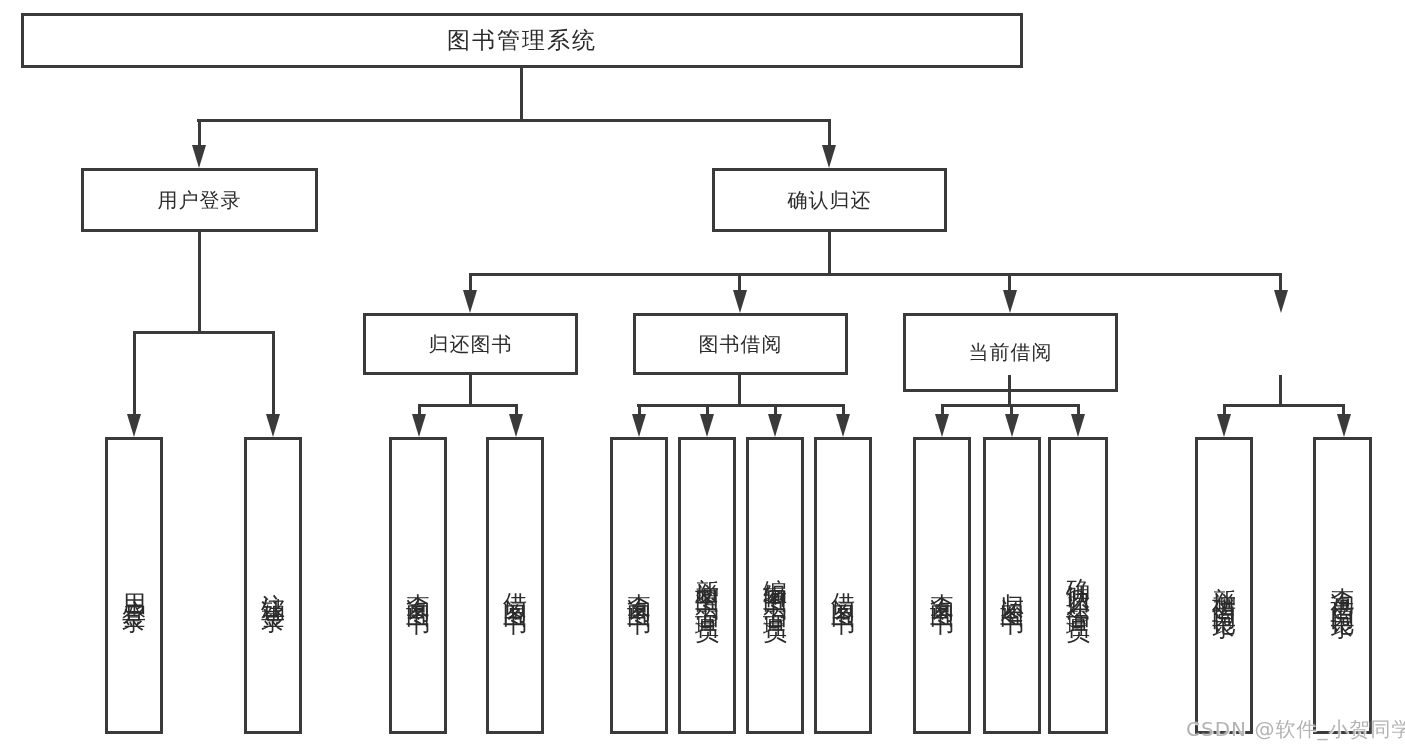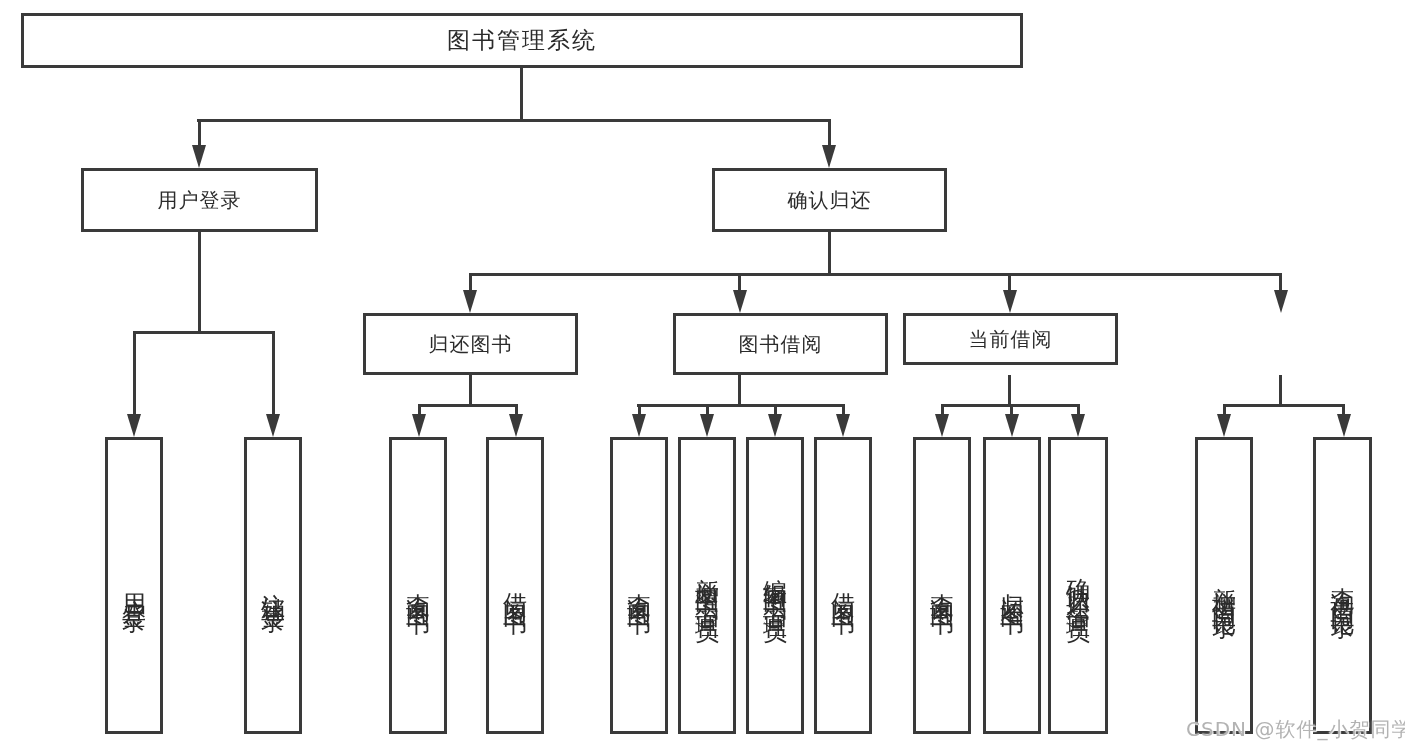--- a/index.html
+++ b/index.html
@@ -91,24 +91,24 @@
   <div class="vline" style="left:738px; top:273px; height:20px;"></div>
   <div class="arrow-down" style="left:733px; top:290px;"></div>
   <div class="vline" style="left:1008px; top:273px; height:20px;"></div>
   <div class="arrow-down" style="left:1003px; top:290px;"></div>
   <div class="vline" style="left:1279px; top:273px; height:20px;"></div>
   <div class="arrow-down" style="left:1274px; top:290px;"></div>
 
   <div class="box" style="left:363px; top:313px; width:215px; height:62px;">
     <span>归还图书</span>
   </div>
-  <div class="box" style="left:633px; top:313px; width:215px; height:62px;margin-left:40px;">
+  <div class="box" style="left:633px; top:313px; width:215px; height:62px;">
     <span>图书借阅</span>
   </div>
-  <div class="box" style="left:903px; top:313px; width:215px; height:52px;">
+  <div class="box" style="left:903px; top:313px; width:215px; height:79px;">
     <span>当前借阅</span>
   </div>
 
   <div class="vline" style="left:469px; top:375px; height:31px;"></div>
   <div class="hline" style="left:418px; top:404px; width:100px;"></div>
   <div class="vline" style="left:418px; top:404px; height:14px;"></div>
   <div class="arrow-down" style="left:412px; top:414px;"></div>
   <div class="vline" style="left:515px; top:404px; height:14px;"></div>
   <div class="arrow-down" style="left:509px; top:414px;"></div>
 

